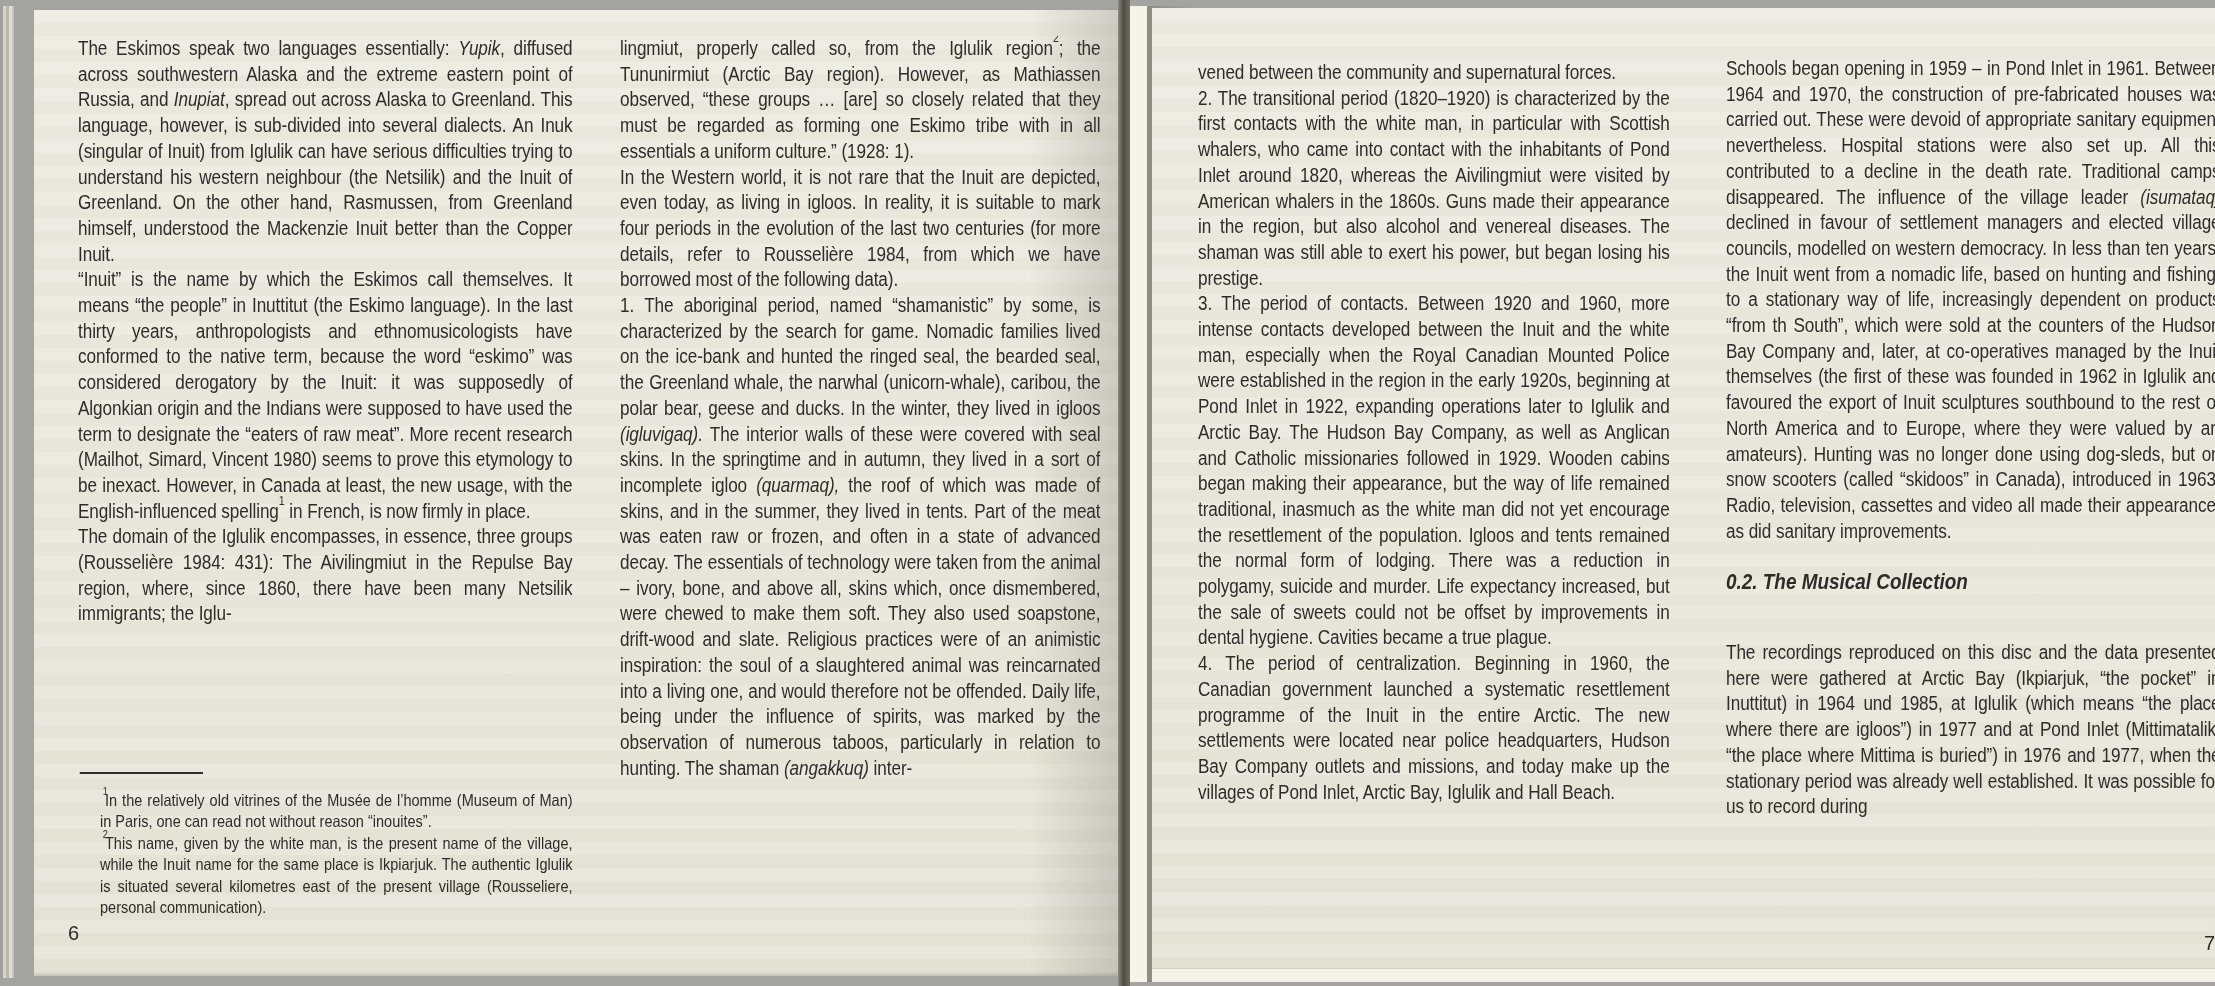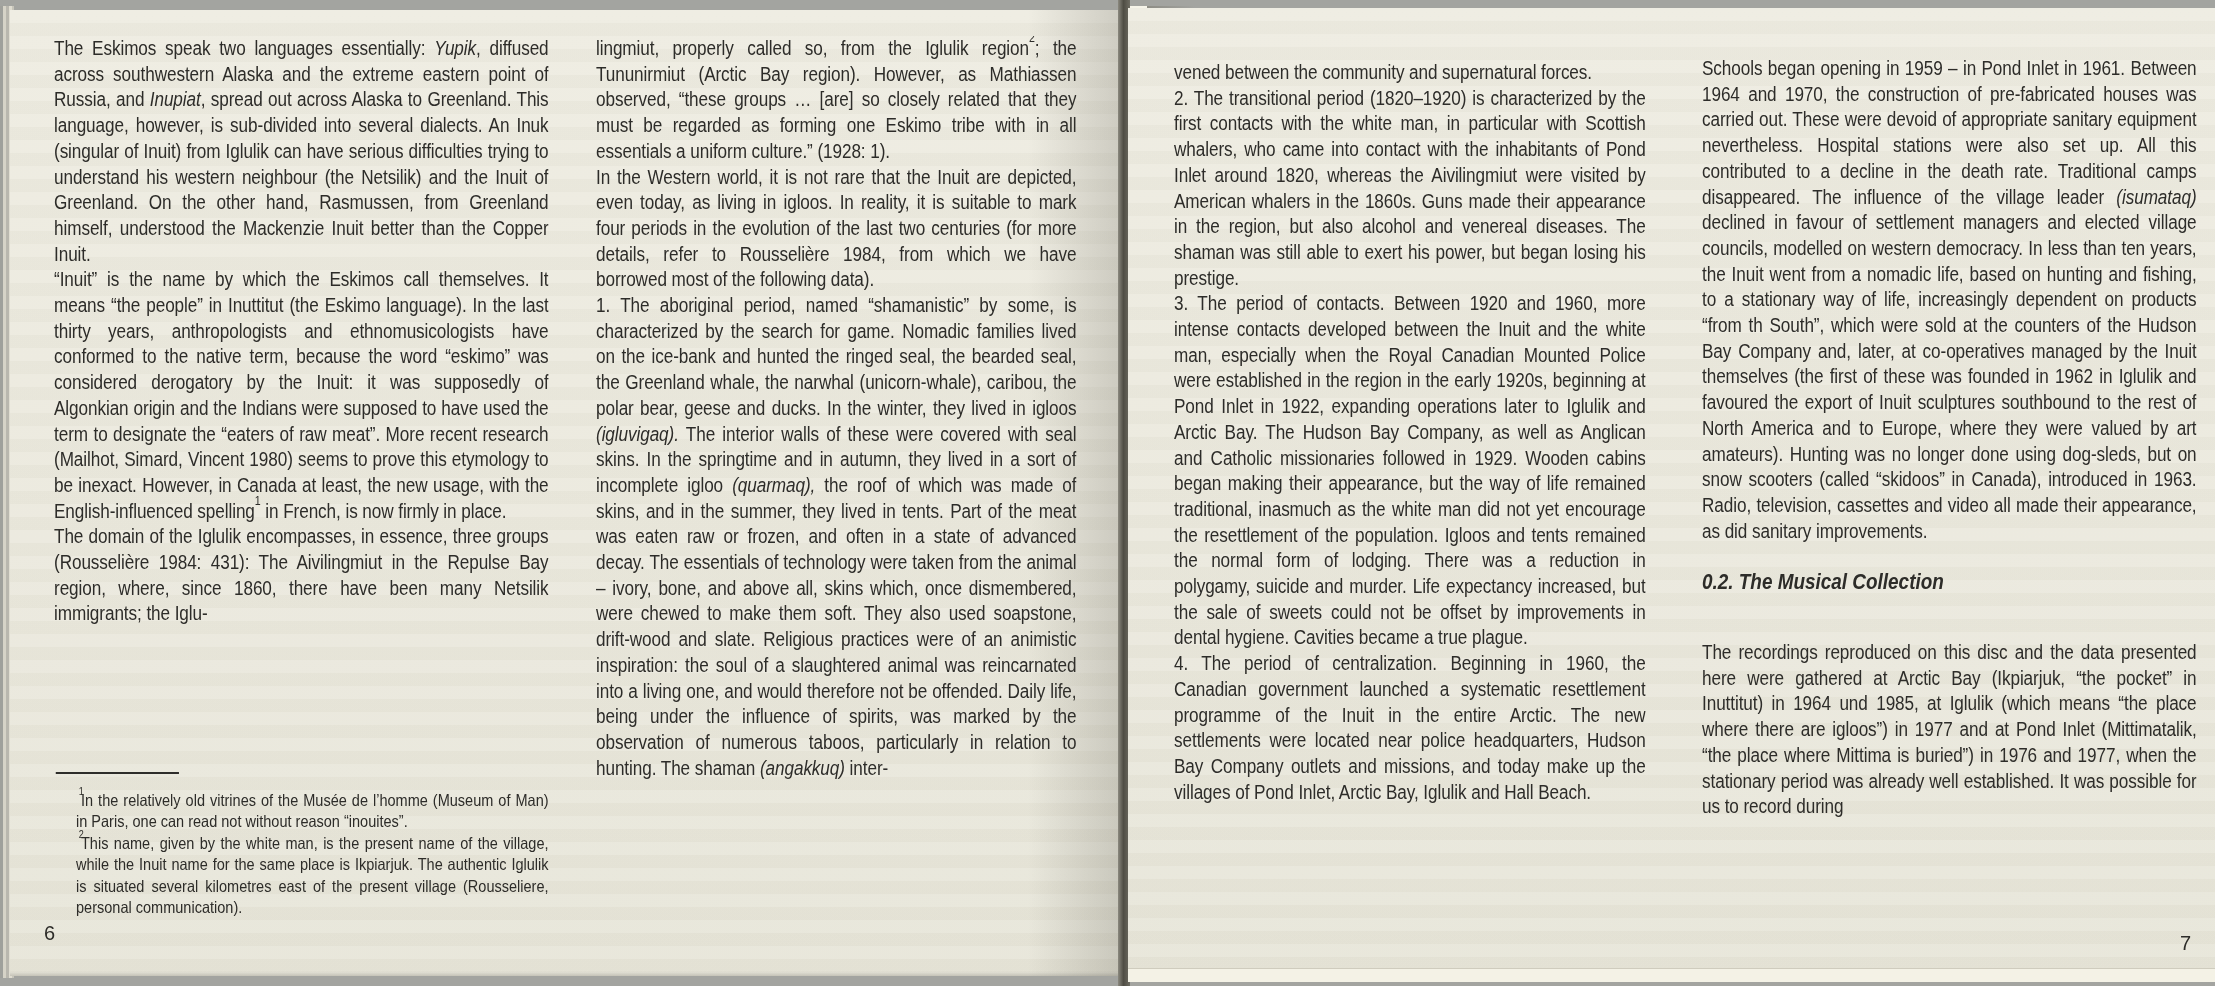--- a/index.html
+++ b/index.html
@@ -16,20 +16,21 @@
   
   .page-stack-left {
     position: absolute; left: 0; top: 6px; width: 14px; height: 972px;
     background: linear-gradient(to right,
       #9fa09b 0 3px, #d6d3c7 3px 6px, #b9b7ae 6px 9px, #e0ddd1 9px 12px, #c7c5ba 12px 14px);
   }
 
   .page {
     position: absolute;
     background: linear-gradient(to bottom, #edebe0 0%, #eae8dc 55%, #e6e4d7 100%);
+    margin-left: 24px;
   }
   .page::before { 
     content: "";
     position: absolute; inset: 0;
     background: repeating-linear-gradient(to bottom,
       rgba(255,255,255,0.10) 0 13px, rgba(60,60,50,0.015) 13px 26px);
     pointer-events: none;
   }
   .page-left  { left: 10px;  top: 10px; width: 1112px; height: 966px; }
   .page-right { left: 1128px; top: 8px;  width: 1087px; height: 974px; }

